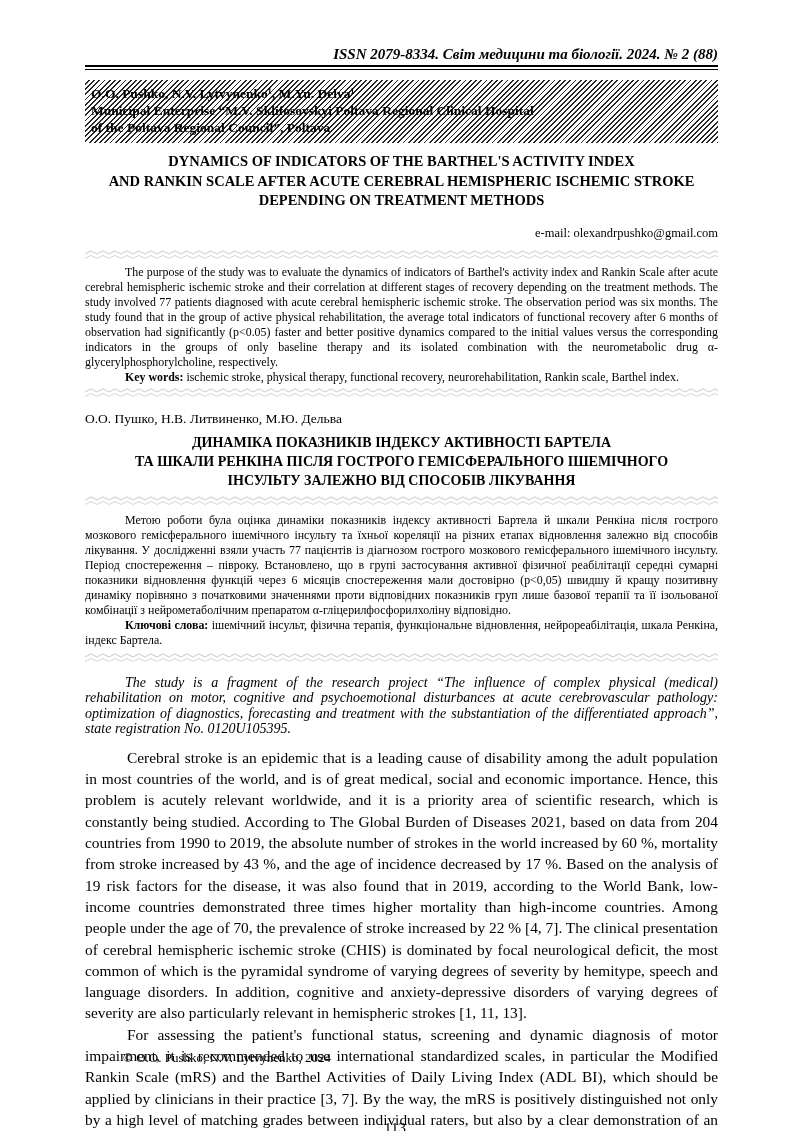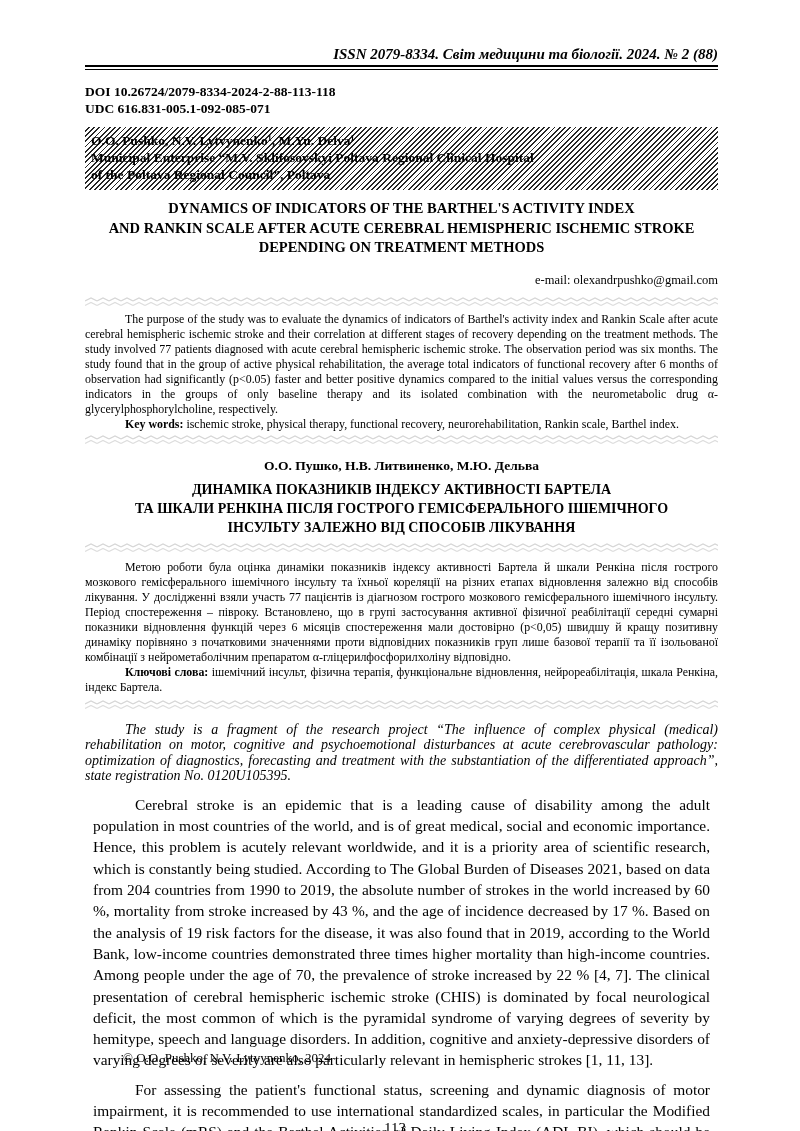--- a/index.html
+++ b/index.html
@@ -66,22 +66,22 @@
     margin-top:5px;
     font-size:11.9px;
     line-height:15px;
     text-align:justify;
   }
   .abstract p { margin:0; text-indent:40px; }
   .kw-label { font-weight:bold; }
 
   .authors-ua {
     margin-top:12px;
-    text-align:center;
-    font-weight:bold;
+    text-align:left;
+    font-weight:normal;
     font-size:13.5px;
     line-height:17px;
   }
   .title-ua {
     margin-top:6px;
     text-align:center;
     font-weight:bold;
     font-size:14px;
     line-height:19px;
   }
@@ -94,21 +94,21 @@
     line-height:15.6px;
     text-align:justify;
     text-indent:40px;
   }
   .body-text {
     margin-top:10px;
     font-size:15.4px;
     line-height:21.3px;
     text-align:justify;
   }
-  .body-text p { margin:8px; text-indent:42px; }
+  .body-text p { margin:0; text-indent:42px; }
 
   .footer-copyright {
     position:absolute;
     left:123px; top:1050px;
     font-size:13px;
   }
   .footer-page {
     position:absolute;
     left:85px; top:1120px;
     width:620px;
@@ -127,24 +127,20 @@
     </pattern>
   </defs>
 </svg>
 
 <div class="page">
   <div class="content">
 
     <div class="issn-line">ISSN 2079-8334. Світ медицини та біології. 2024. № 2 (88)</div>
     <div class="header-rule"></div>
 
-    <div class="doi-block">
-      <div>DOI 10.26724/2079-8334-2024-2-88-113-118</div>
-      <div>UDC 616.831-005.1-092-085-071</div>
-    </div>
 
     <div class="hatched-block">
       <div>O.O. Pushko, N.V. Lytvynenko¹, M.Yu. Delva¹</div>
       <div>Municipal Enterprise “M.V. Sklifosovskyi Poltava Regional Clinical Hospital</div>
       <div>of the Poltava Regional Council”, Poltava</div>
     </div>
 
     <div class="title-en">
       <div>DYNAMICS OF INDICATORS OF THE BARTHEL'S ACTIVITY INDEX</div>
       <div>AND RANKIN SCALE AFTER ACUTE CEREBRAL HEMISPHERIC ISCHEMIC STROKE</div>

